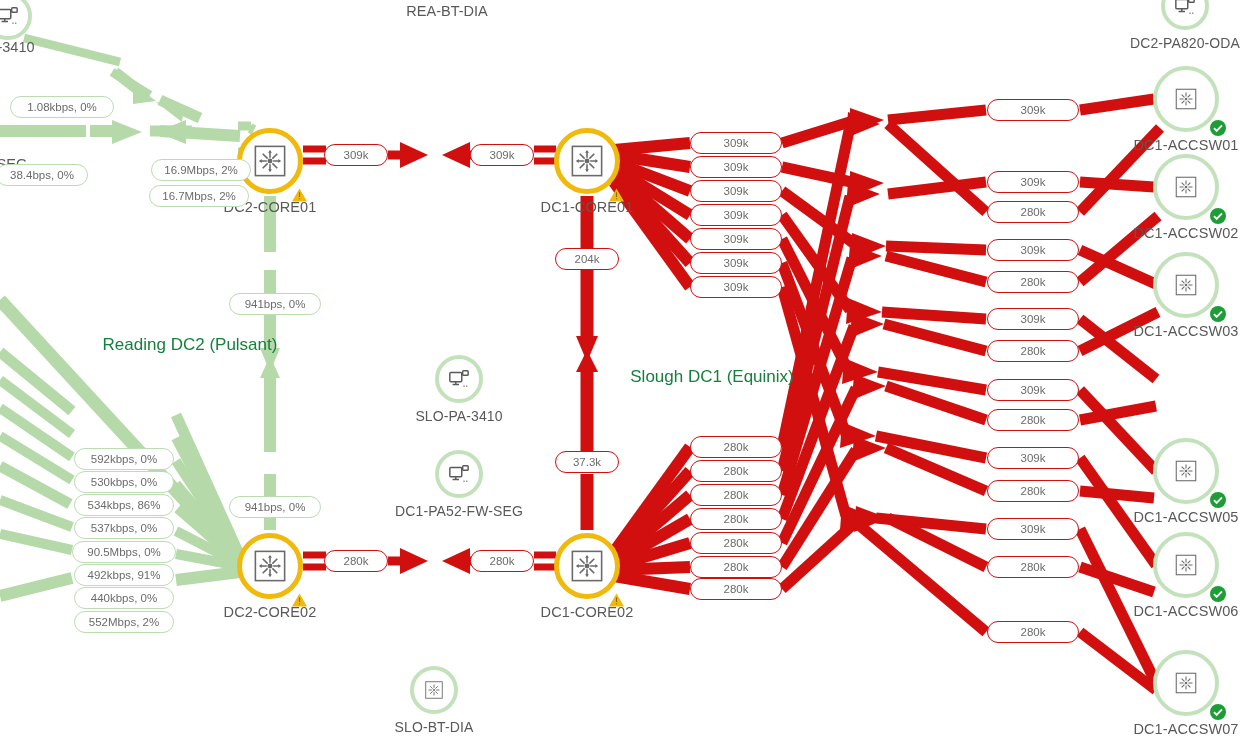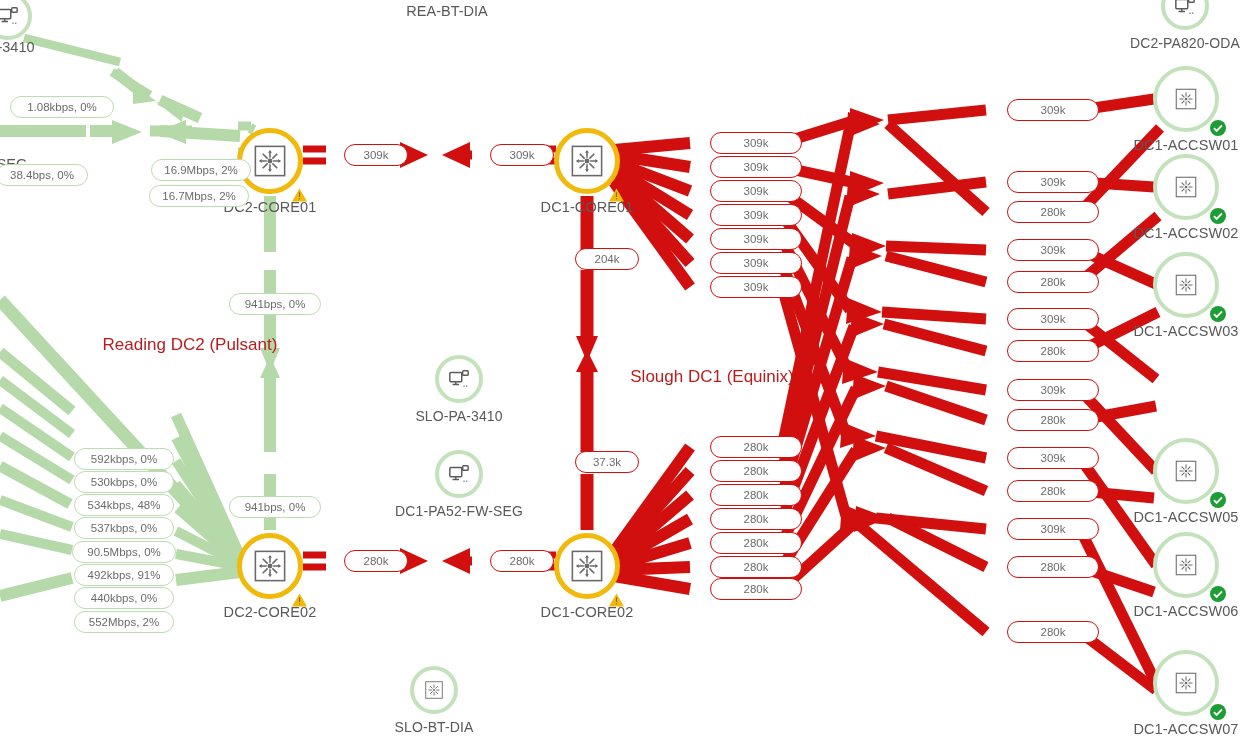--- a/index.html
+++ b/index.html
@@ -33,27 +33,27 @@
 
   
   .pill{
     position:absolute;transform:translate(-50%,-50%);
     box-sizing:border-box;
     background:#ffffff;border-radius:11px;
     display:flex;align-items:center;justify-content:center;
     font-size:11.5px;color:#6b6b6b;white-space:nowrap;
     height:22px;
   }
-  .pill.red{border:1.6px solid #d10f0f;margin-left:20px;}
+  .pill.red{border:1.6px solid #d10f0f;}
   .pill.green{border:1.6px solid #bcdcb2;margin-top:44px;}
 
   
   .site-caption{
     position:absolute;transform:translate(-50%,-50%);
-    font-size:17px;color:#b91c1c;white-space:nowrap;
+    font-size:17px;color:#15803d;white-space:nowrap;
   }
   .free-label{
     position:absolute;transform:translate(-50%,-50%);
     font-size:14.5px;color:#595959;white-space:nowrap;
   }
 </style>
 </head>
 <body>
 
 <div id="stage">
@@ -486,21 +486,21 @@
 
   <div id="pill-host">
       <div class="pill green" style="left: 62px; top: 63px; width: 104px;">1.08kbps,  0%</div>
       <div class="pill green" style="left: 42px; top: 131px; width: 92px;">38.4bps,  0%</div>
       <div class="pill green" style="left: 201px; top: 126px; width: 100px;">16.9Mbps, 2%</div>
       <div class="pill green" style="left: 199px; top: 152px; width: 100px;">16.7Mbps, 2%</div>
       <div class="pill green" style="left: 275px; top: 260px; width: 92px;">941bps,  0%</div>
       <div class="pill green" style="left: 275px; top: 463px; width: 92px;">941bps,  0%</div>
       <div class="pill green" style="left: 124px; top: 415px; width: 100px;">592kbps,  0%</div>
       <div class="pill green" style="left: 124px; top: 438px; width: 100px;">530kbps,  0%</div>
-      <div class="pill green" style="left: 124px; top: 461px; width: 100px;">534kbps,  48%</div>
+      <div class="pill green" style="left: 124px; top: 461px; width: 100px;">534kbps,  86%</div>
       <div class="pill green" style="left: 124px; top: 484px; width: 100px;">537kbps,  0%</div>
       <div class="pill green" style="left: 124px; top: 508px; width: 104px;">90.5Mbps,  0%</div>
       <div class="pill green" style="left: 124px; top: 531px; width: 100px;">492kbps,  91%</div>
       <div class="pill green" style="left: 124px; top: 554px; width: 100px;">440kbps,  0%</div>
       <div class="pill green" style="left: 124px; top: 578px; width: 100px;">552Mbps, 2%</div>
       <div class="pill red" style="left: 356px; top: 155px; width: 64px;">309k</div>
       <div class="pill red" style="left: 502px; top: 155px; width: 64px;">309k</div>
       <div class="pill red" style="left: 587px; top: 259px; width: 64px;">204k</div>
       <div class="pill red" style="left: 587px; top: 462px; width: 64px;">37.3k</div>
       <div class="pill red" style="left: 356px; top: 561px; width: 64px;">280k</div>

